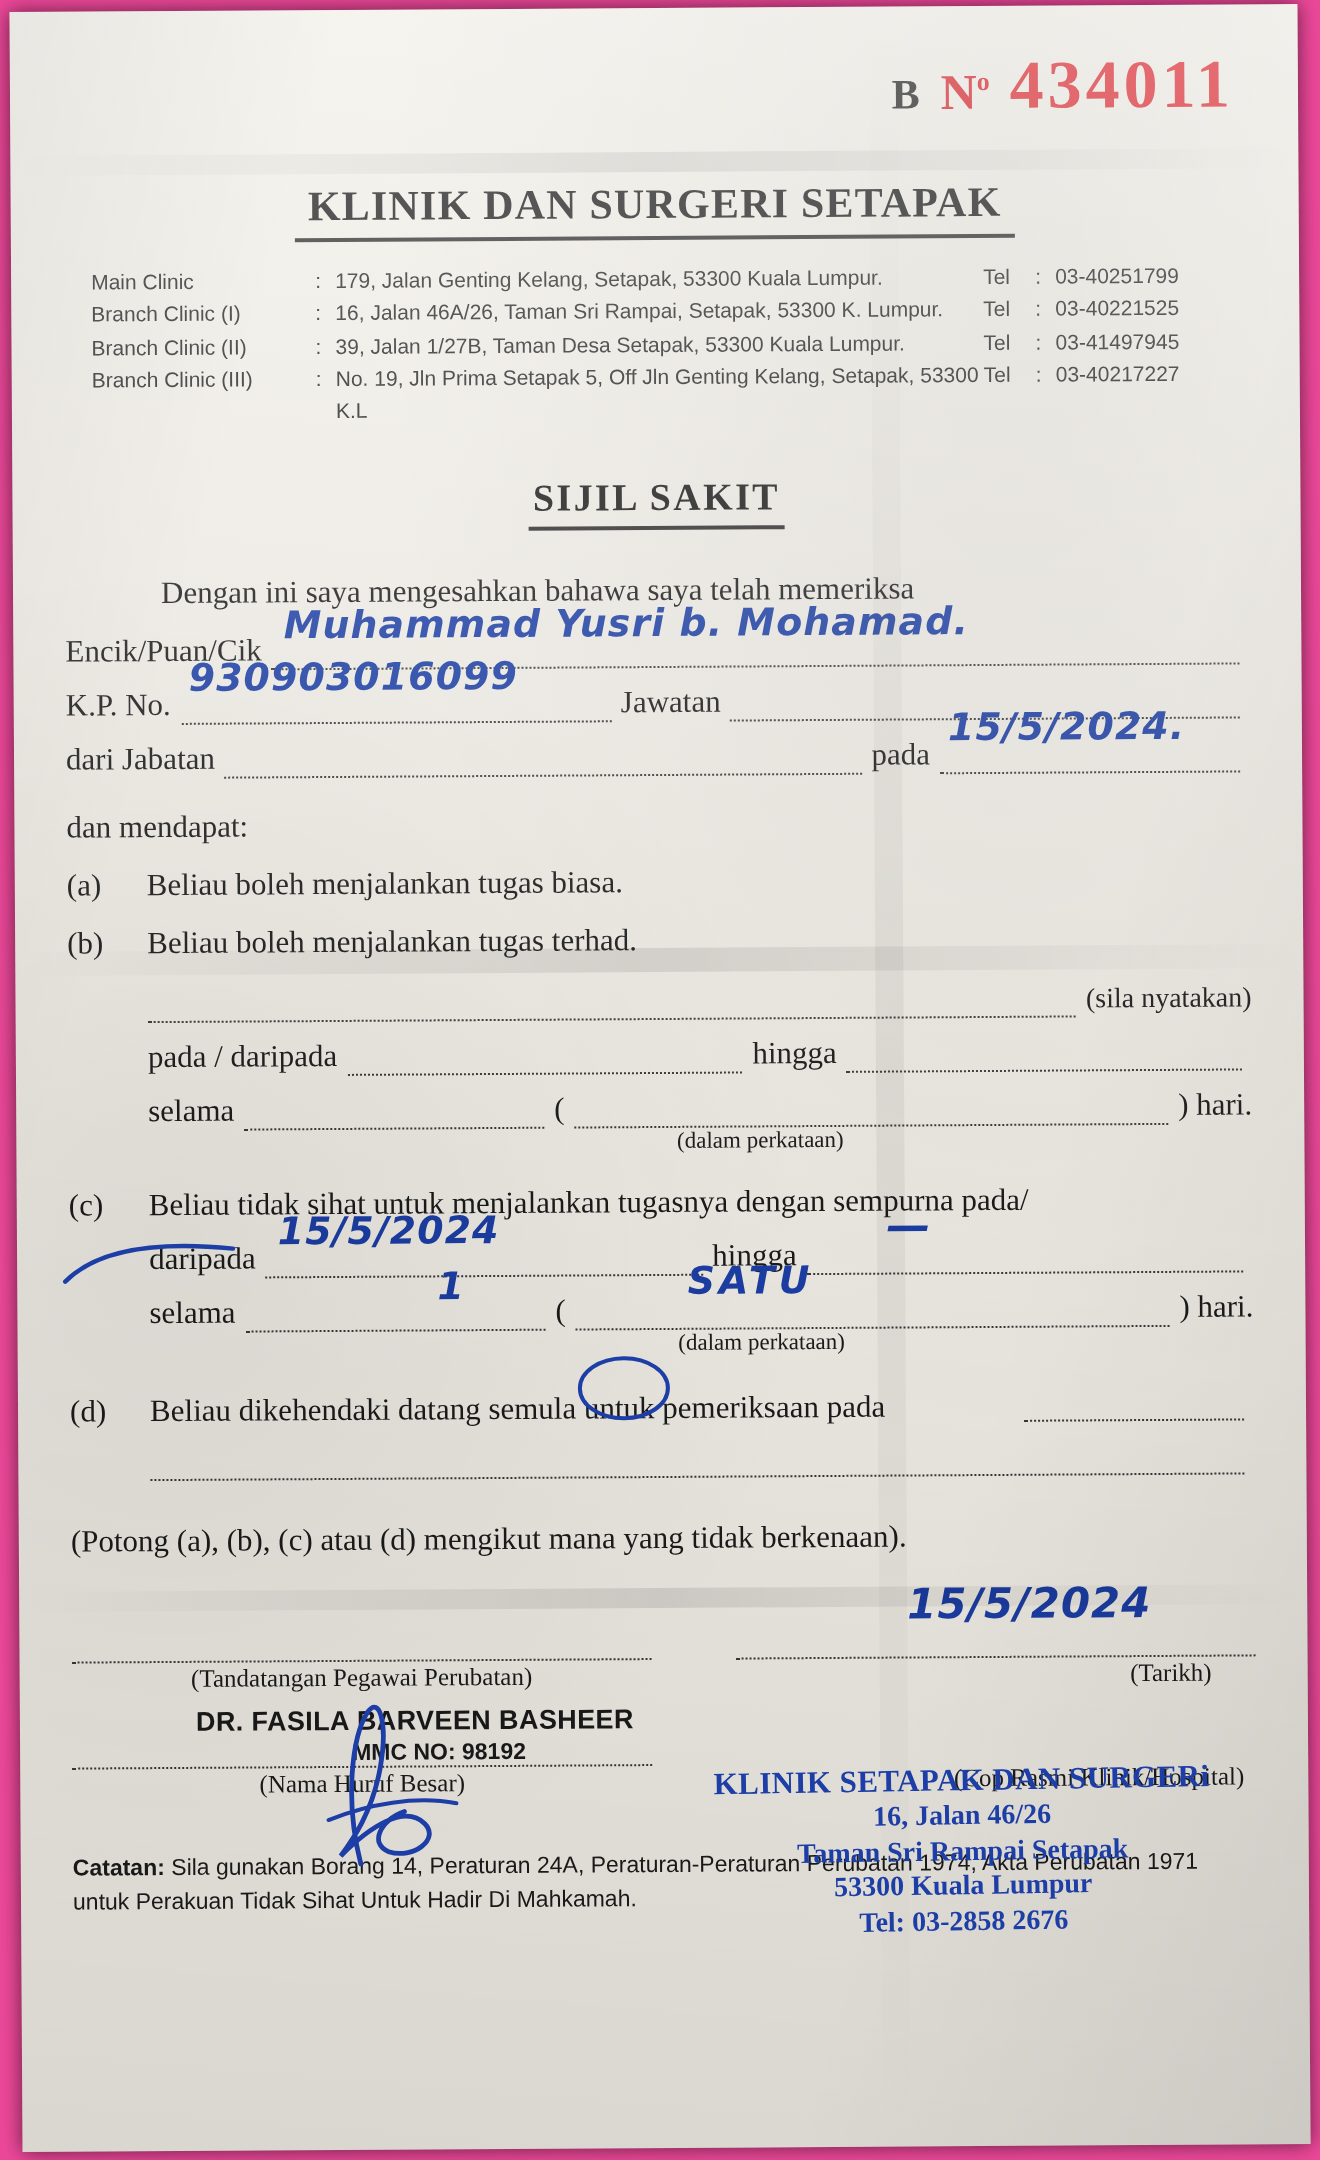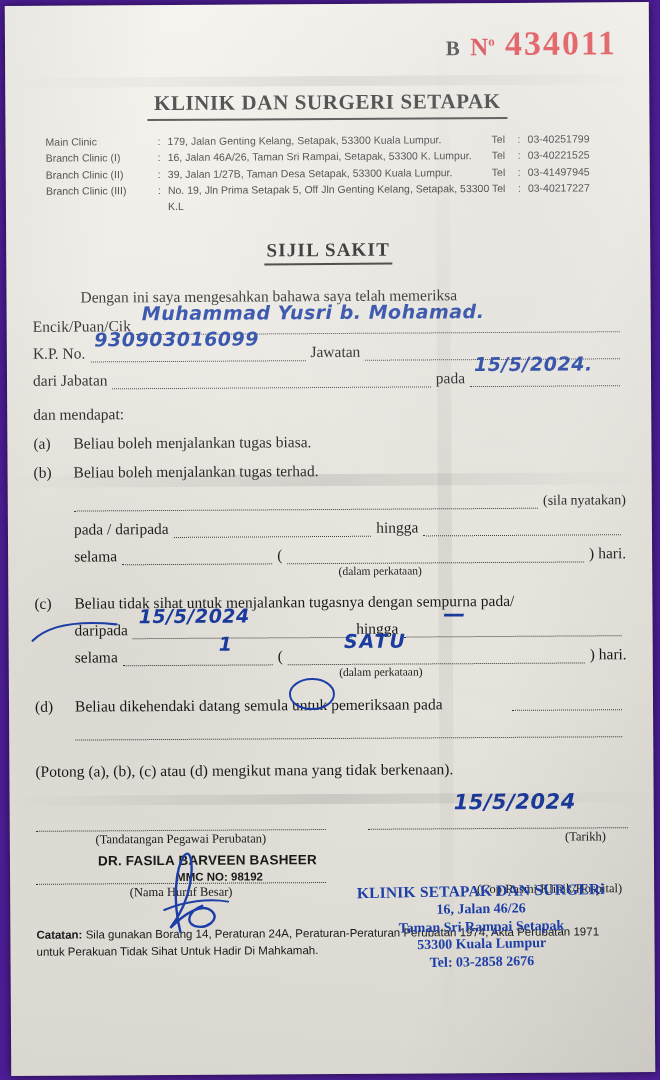--- a/index.html
+++ b/index.html
@@ -11,21 +11,21 @@
     width: 660px;
     height: 1080px;
     overflow: hidden;
     font-family: "Liberation Serif", serif;
   }
 
   #page {
     position: relative;
     width: 660px;
     height: 1080px;
-    background: #4c1d95;
+    background: #ec4899;
   }
 
   
   #paper {
     position: absolute;
     left: 8px;
     top: 4px;
     width: 644px;
     height: 1070px;
     background: #f2efe8;

